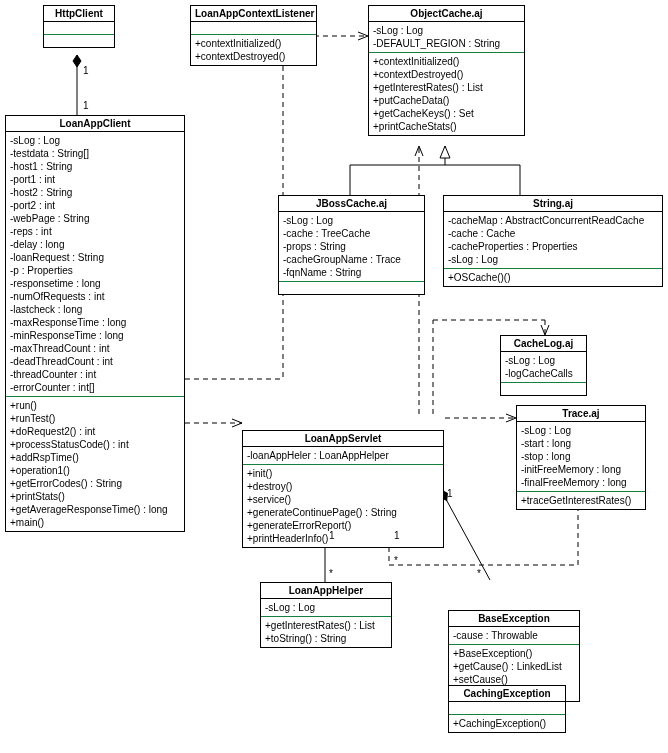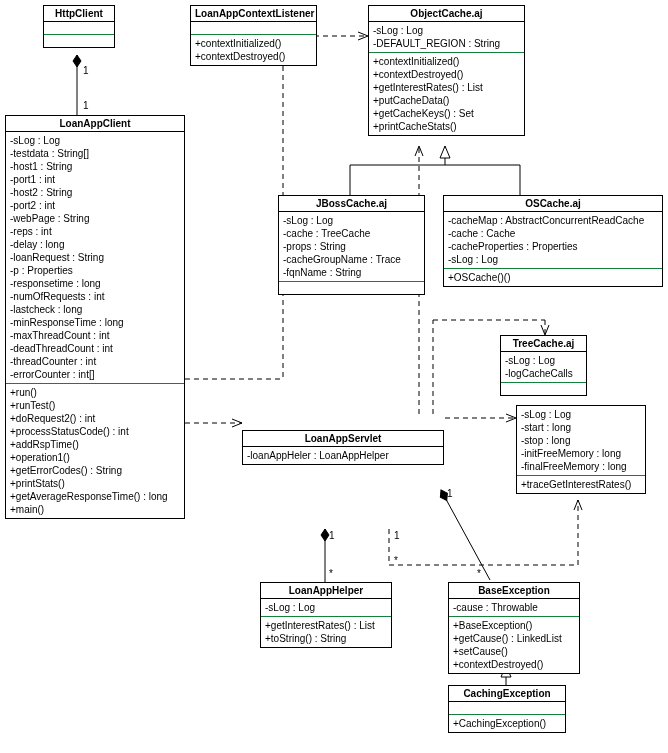--- a/index.html
+++ b/index.html
@@ -92,20 +92,21 @@
 <div>-host2 : String</div>
 <div>-port2 : int</div>
 <div>-webPage : String</div>
 <div>-reps : int</div>
 <div>-delay : long</div>
 <div>-loanRequest : String</div>
 <div>-p : Properties</div>
 <div>-responsetime : long</div>
 <div>-numOfRequests : int</div>
 <div>-lastcheck : long</div>
+<div>-maxResponseTime : long</div>
 <div>-minResponseTime : long</div>
 <div>-maxThreadCount : int</div>
 <div>-deadThreadCount : int</div>
 <div>-threadCounter : int</div>
 <div>-errorCounter : int[]</div>
 </div>
 <div class="sec">
 <div>+run()</div>
 <div>+runTest()</div>
 <div>+doRequest2() : int</div>
@@ -125,49 +126,58 @@
 <div>-sLog : Log</div>
 <div>-cache : TreeCache</div>
 <div>-props : String</div>
 <div>-cacheGroupName : Trace</div>
 <div>-fqnName : String</div>
 </div>
 <div class="sec empty"></div>
 </div>
 
 <div class="uml" style="left:443px;top:195px;width:218px">
-<div class="name">OSCache.aj</div>
+<div class="name">String.aj</div>
 <div class="sec">
 <div>-cacheMap : AbstractConcurrentReadCache</div>
 <div>-cache : Cache</div>
 <div>-cacheProperties : Properties</div>
 <div>-sLog : Log</div>
 </div>
 <div class="sec">
 <div>+OSCache()()</div>
 </div>
 </div>
 
 <div class="uml" style="left:500px;top:335px;width:85px">
-<div class="name">TreeCache.aj</div>
+<div class="name">CacheLog.aj</div>
 <div class="sec">
 <div>-sLog : Log</div>
 <div>-logCacheCalls</div>
 </div>
 <div class="sec empty"></div>
 </div>
 
 <div class="uml" style="left:242px;top:430px;width:200px">
 <div class="name">LoanAppServlet</div>
 <div class="sec">
 <div>-loanAppHeler : LoanAppHelper</div>
 </div>
+<div class="sec">
+<div>+init()</div>
+<div>+destroy()</div>
+<div>+service()</div>
+<div>+generateContinuePage() : String</div>
+<div>+generateErrorReport()</div>
+<div>+printHeaderInfo()</div>
+</div>
 </div>
 
 <div class="uml" style="left:516px;top:405px;width:128px">
+<div class="name">Trace.aj</div>
 <div class="sec">
 <div>-sLog : Log</div>
 <div>-start : long</div>
 <div>-stop : long</div>
 <div>-initFreeMemory : long</div>
 <div>-finalFreeMemory : long</div>
 </div>
 <div class="sec">
 <div>+traceGetInterestRates()</div>
 </div>
@@ -177,21 +187,21 @@
 <div class="name">LoanAppHelper</div>
 <div class="sec">
 <div>-sLog : Log</div>
 </div>
 <div class="sec">
 <div>+getInterestRates() : List</div>
 <div>+toString() : String</div>
 </div>
 </div>
 
-<div class="uml" style="left:448px;top:582px;width:130px">
+<div class="uml" style="left:448px;top:610px;width:130px">
 <div class="name">BaseException</div>
 <div class="sec">
 <div>-cause : Throwable</div>
 </div>
 <div class="sec">
 <div>+BaseException()</div>
 <div>+getCause() : LinkedList</div>
 <div>+setCause()</div>
 <div>+contextDestroyed()</div>
 </div>

